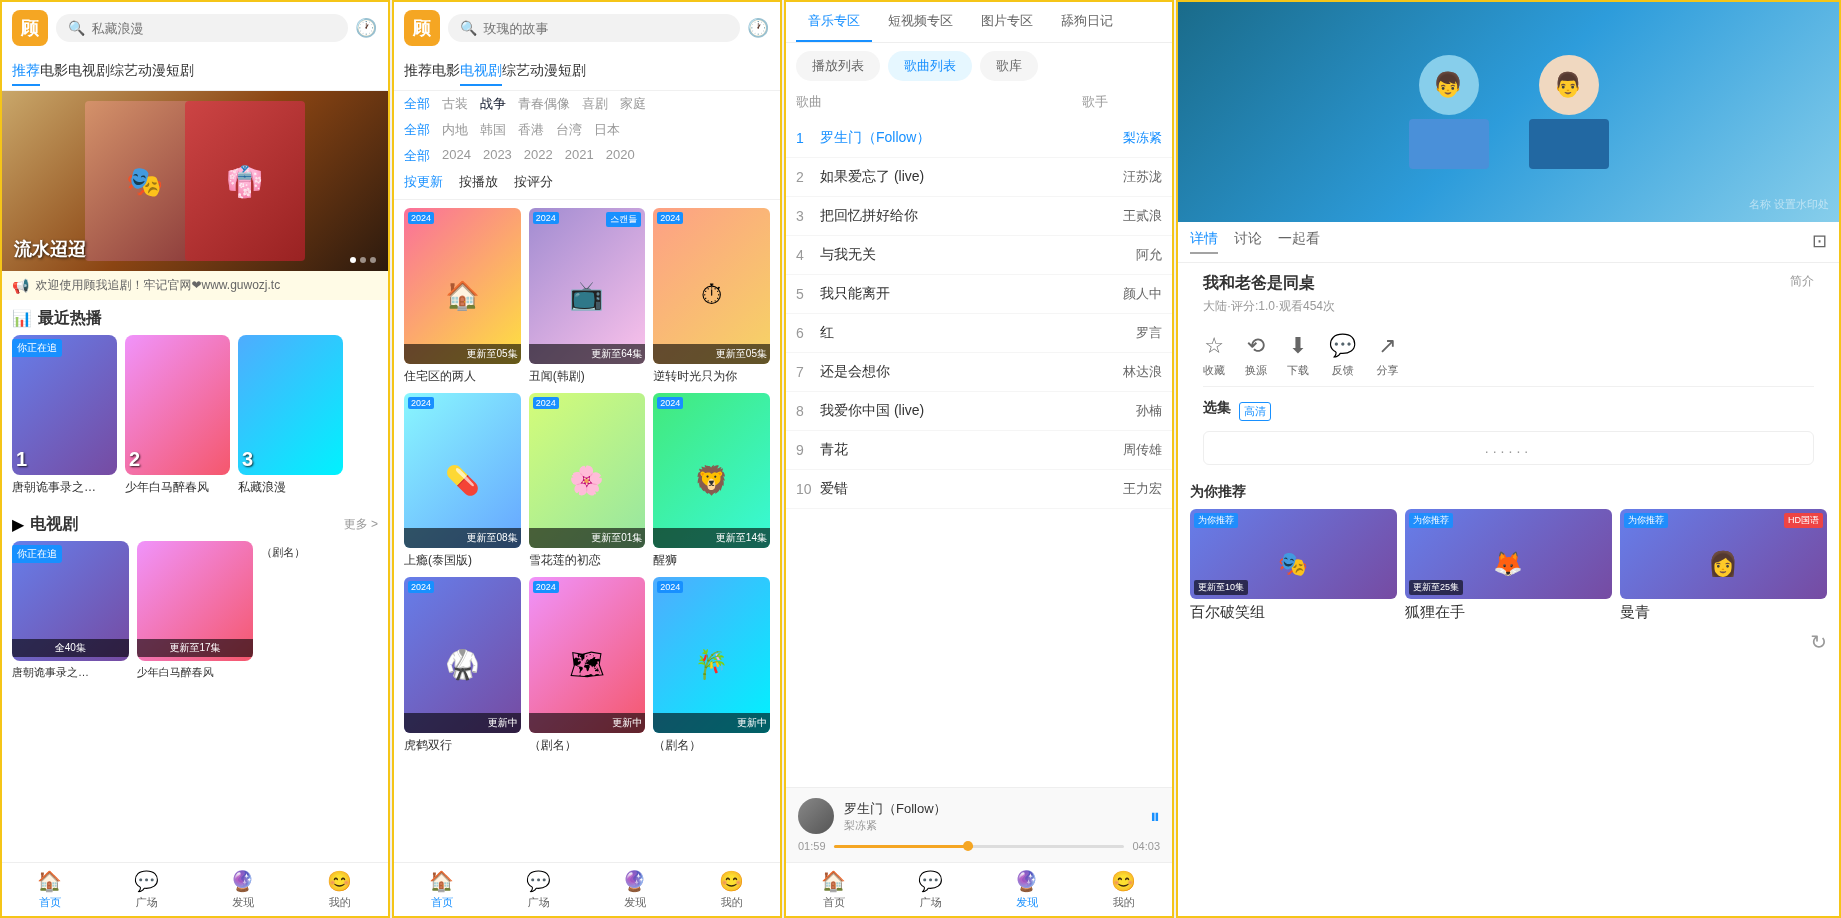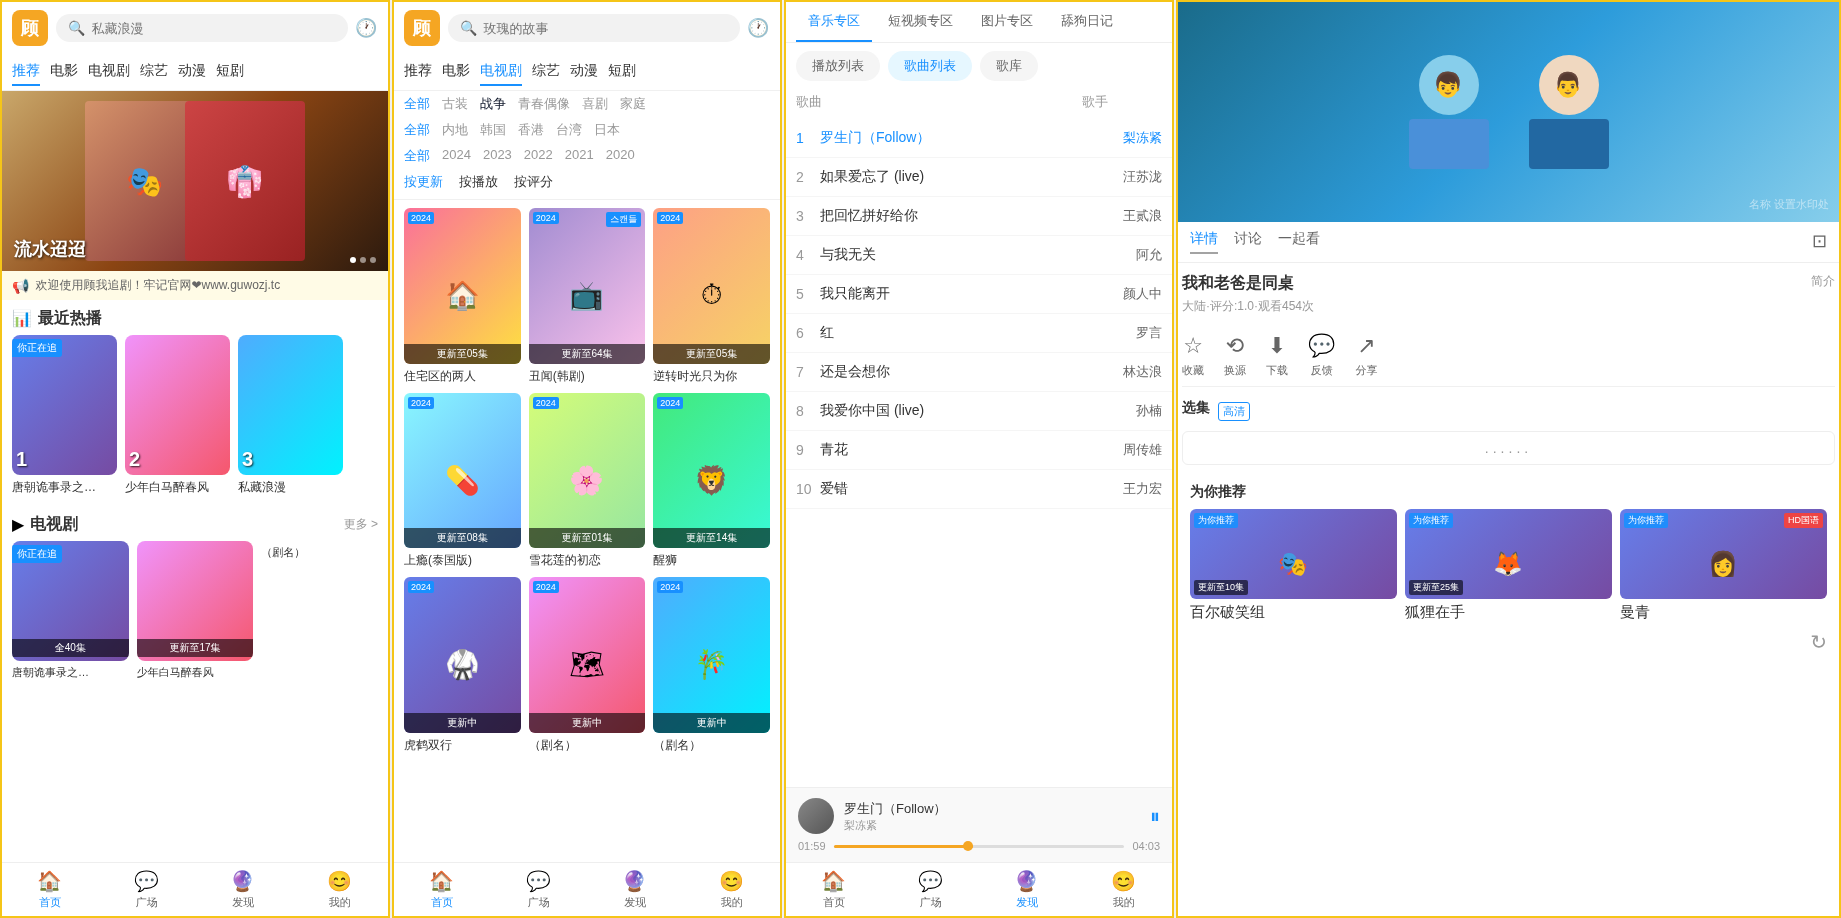--- a/index.html
+++ b/index.html
@@ -54,21 +54,21 @@
     .search-bar input {
       border: none; background: transparent; outline: none;
       font-size: 13px; color: #333; width: 100%;
     }
     .clock-icon { color: #999; font-size: 18px; flex-shrink: 0; }
 
     
     .nav {
       display: flex;
       padding: 4px 10px;
-      gap: 10px;
+      gap: 0;
       border-bottom: 1px solid #f0f0f0;
     }
     .nav-item {
       font-size: 14px;
       color: #333;
       padding: 4px 0;
       cursor: pointer;
     }
     .nav-item.active { color: #1890ff; border-bottom: 2px solid #1890ff; }
 
@@ -284,21 +284,21 @@
       font-size: 9px;
       padding: 1px 3px;
       border-radius: 2px;
     }
     .show-update {
       position: absolute;
       bottom: 0; left: 0; right: 0;
       background: rgba(0,0,0,0.6);
       color: #fff;
       font-size: 10px;
-      text-align: center;
+      text-align: right;
       padding: 3px;
     }
     .show-title {
       font-size: 12px;
       color: #333;
       margin-top: 4px;
       overflow: hidden;
       text-overflow: ellipsis;
       white-space: nowrap;
     }
@@ -450,21 +450,21 @@
       border-bottom: 1px solid #eee;
     }
     .video-tab {
       font-size: 14px;
       color: #666;
       cursor: pointer;
       padding-bottom: 4px;
     }
     .video-tab.active { color: #1890ff; border-bottom: 2px solid #a3a3a3; }
 
-    .video-info-area { padding: 10px 4px; }
+    .video-info-area { padding: 10px 25px; }
     .video-title { font-size: 16px; font-weight: bold; color: #333; margin-bottom: 4px; }
     .video-meta { font-size: 12px; color: #999; margin-bottom: 10px; }
     .video-intro { font-size: 12px; color: #999; margin-left: auto; cursor: pointer; }
 
     .video-actions {
       display: flex;
       gap: 20px;
       padding: 8px 0;
       border-bottom: 1px solid #f0f0f0;
       margin-bottom: 8px;

